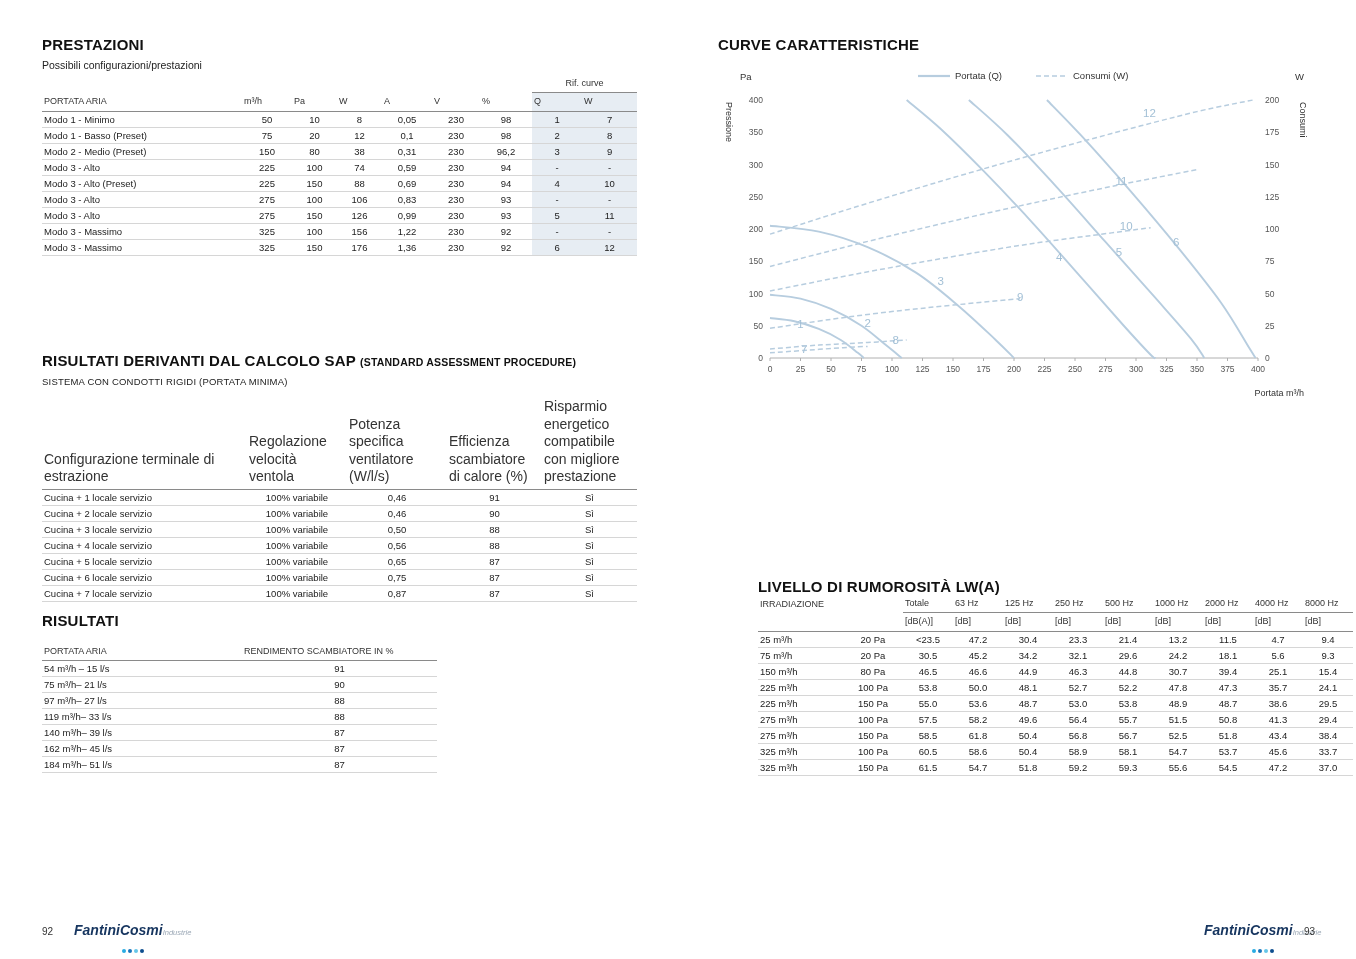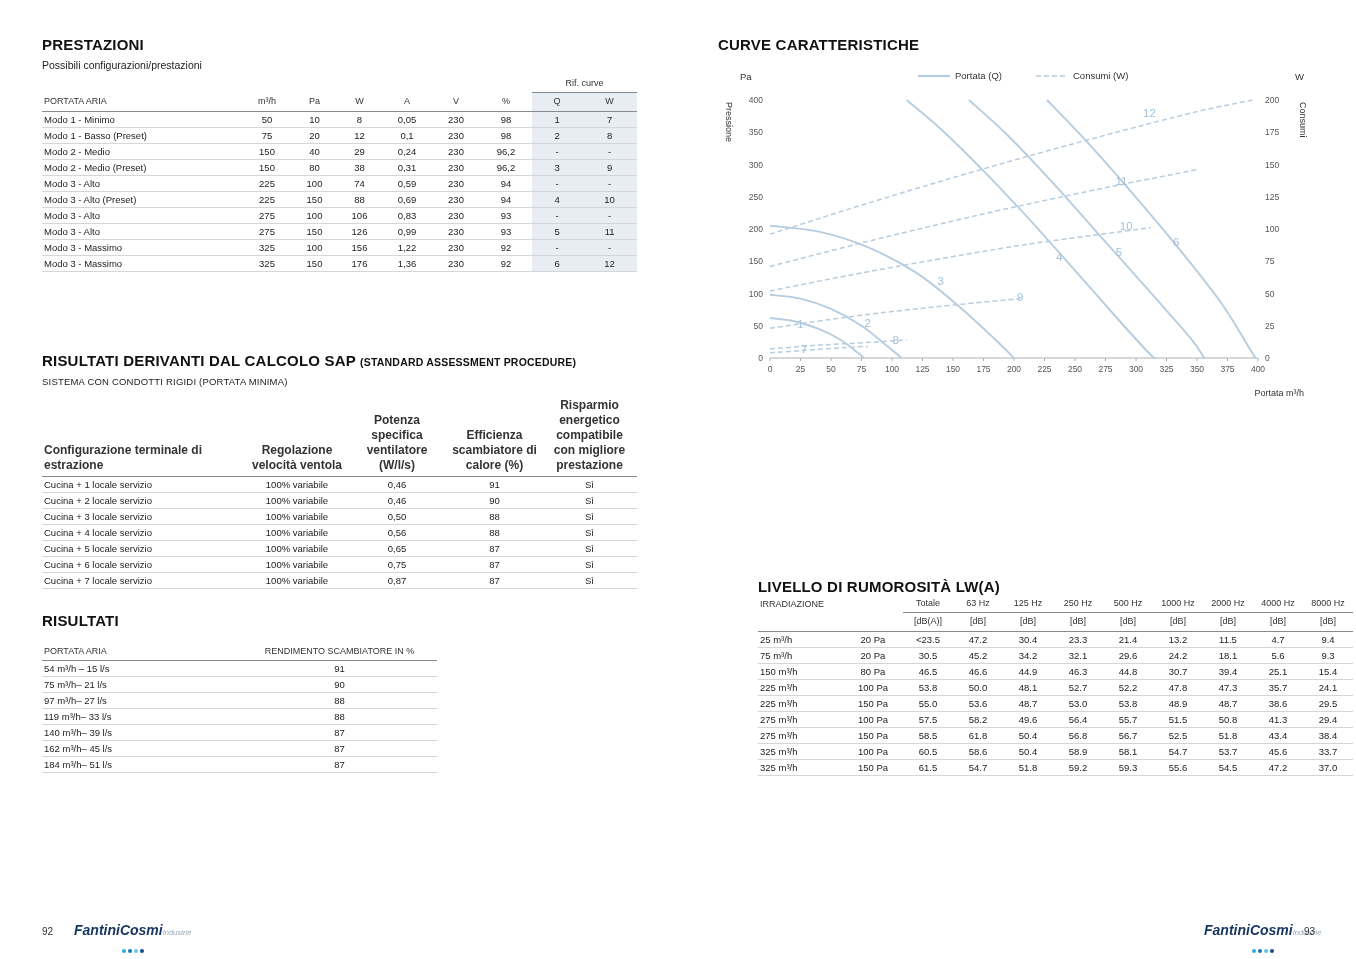--- a/index.html
+++ b/index.html
@@ -9,26 +9,26 @@
   .abs{position:absolute;}
   .section-title{font-size:15px;font-weight:bold;color:#111;letter-spacing:.2px;}
   .title-suffix{font-size:10.5px;font-weight:bold;}
   .sub{font-size:10.5px;color:#222;}
   .sub-caps{font-size:9.5px;color:#222;letter-spacing:.2px;}
 
   table{border-collapse:collapse;table-layout:fixed;}
   .datatable{width:100%;font-size:9.5px;color:#222;}
   .datatable td{border-bottom:1px solid #d6d6d6;padding:2px 3px;text-align:center;height:16px;}
   .datatable td:first-child{text-align:left;padding-left:2px;}
-  .datatable th{font-weight:normal;font-size:9px;color:#333;border-bottom:1px solid #8a8a8a;padding:3px 2px;text-align:center;vertical-align:bottom;line-height:1.25;}
+  .datatable th{font-weight:normal;font-size:9px;color:#333;border-bottom:1px solid #8a8a8a;padding:3px 2px;text-align:left;vertical-align:bottom;line-height:1.25;}
   .datatable th:first-child{text-align:left;padding-left:2px;}
   .noline{border-bottom:none !important;}
   .rif-curve{border-bottom:1px solid #8a8a8a;font-size:9px;text-align:center !important;}
   .hl{background:#e7edf3;}
-  .t-sap th{font-size:12px;font-weight:bold;}
+  .t-sap th{font-size:14px;}
   .t-noise thead tr:first-child th:nth-child(-n+2){border-bottom:none;}
 
   .tick{font-size:8.5px;fill:#555;}
   .axis-unit{font-size:9.5px;fill:#333;}
   .axis-name{font-size:9px;fill:#333;}
   .legend-text{font-size:9.5px;fill:#333;}
   .curve-num{font-size:11.5px;fill:#a3c0d6;}
 
   .footer-num{font-size:10px;color:#333;}
   .logo{display:inline-block;line-height:1;}
@@ -89,31 +89,20 @@
           <tr>
             <td>Modo 1 - Basso (Preset)</td>
             <td>75</td>
             <td>20</td>
             <td>12</td>
             <td>0,1</td>
             <td>230</td>
             <td>98</td>
             <td class="hl">2</td>
             <td class="hl">8</td>
-          </tr>
-          <tr>
-            <td>Modo 2 - Medio</td>
-            <td>150</td>
-            <td>40</td>
-            <td>29</td>
-            <td>0,24</td>
-            <td>230</td>
-            <td>96,2</td>
-            <td class="hl">-</td>
-            <td class="hl">-</td>
           </tr>
           <tr>
             <td>Modo 2 - Medio (Preset)</td>
             <td>150</td>
             <td>80</td>
             <td>38</td>
             <td>0,31</td>
             <td>230</td>
             <td>96,2</td>
             <td class="hl">3</td>

